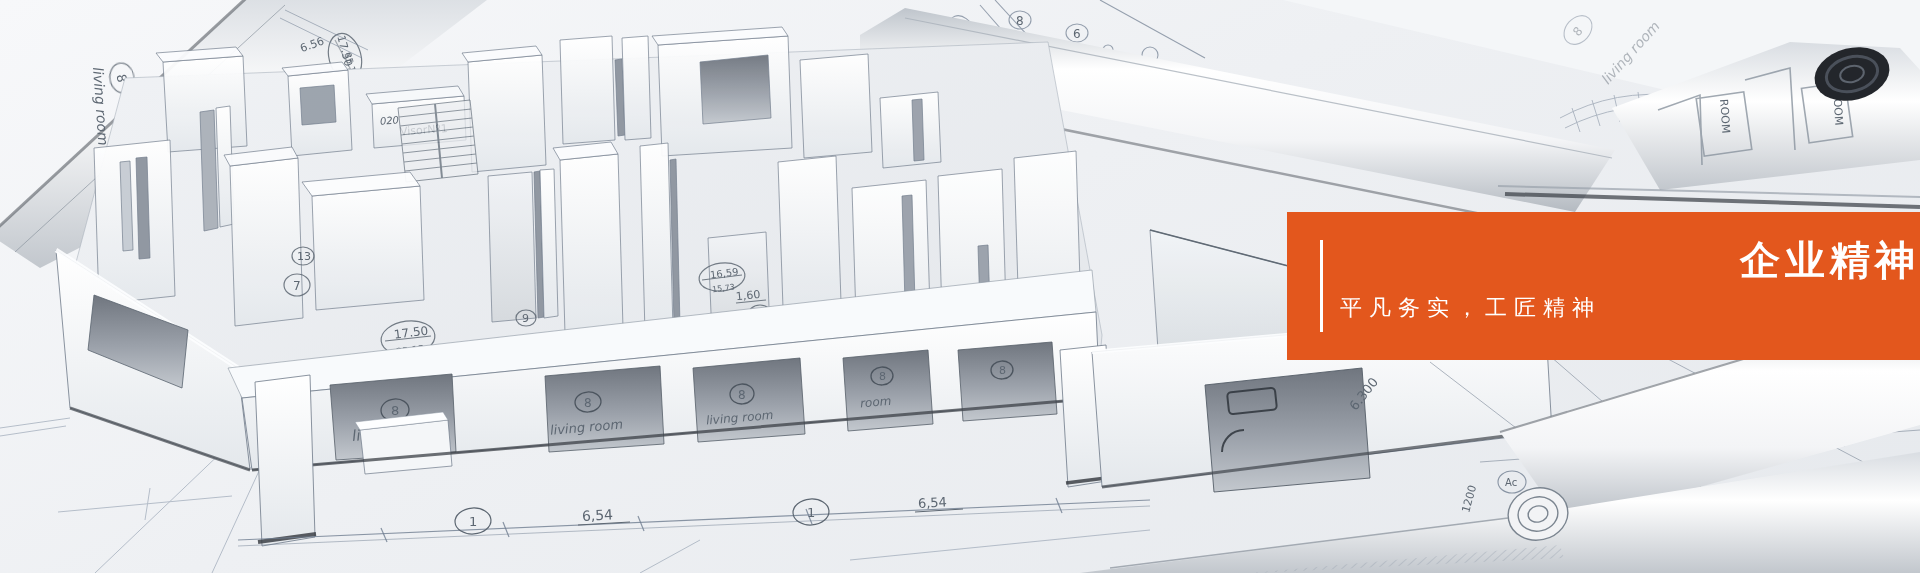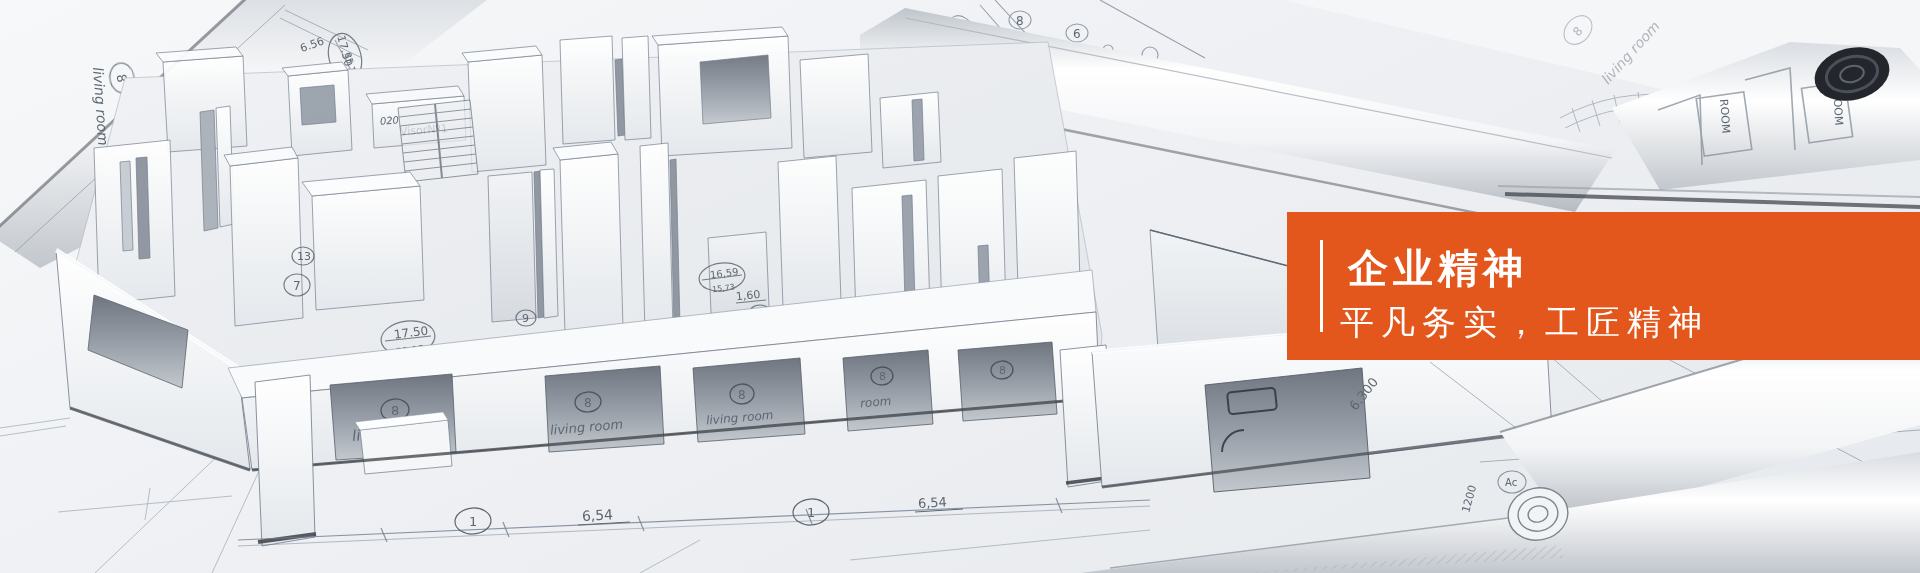--- a/index.html
+++ b/index.html
@@ -13,24 +13,24 @@
   .bp-it{font-style:italic;}
   .slogan{
     position:absolute;left:1287px;top:212px;width:633px;height:148px;
     background:#e3571d;color:#ffffff;box-sizing:border-box;
     padding:26px 0 0 53px;
   }
   .slogan .vline{
     position:absolute;left:33px;top:28px;width:3px;height:92px;background:#ffffff;
   }
   .slogan .title{
-    font-size:40px;font-weight:700;letter-spacing:5px;line-height:1.1;margin:8px;
+    font-size:40px;font-weight:700;letter-spacing:5px;line-height:1.1;margin:0;text-align:right;
   }
   .slogan .subtitle{
-    font-size:34px;font-weight:400;letter-spacing:7px;line-height:1.1;margin:14px 0 0 0;
+    font-size:22px;font-weight:400;letter-spacing:7px;line-height:1.1;margin:14px 0 0 0;
   }
 </style>
 </head>
 <body>
 
 <div class="banner">
 
 <svg width="1920" height="573" viewBox="0 0 1920 573">
   <defs>
     <linearGradient id="gWall" x1="0" y1="0" x2="0" y2="1">

